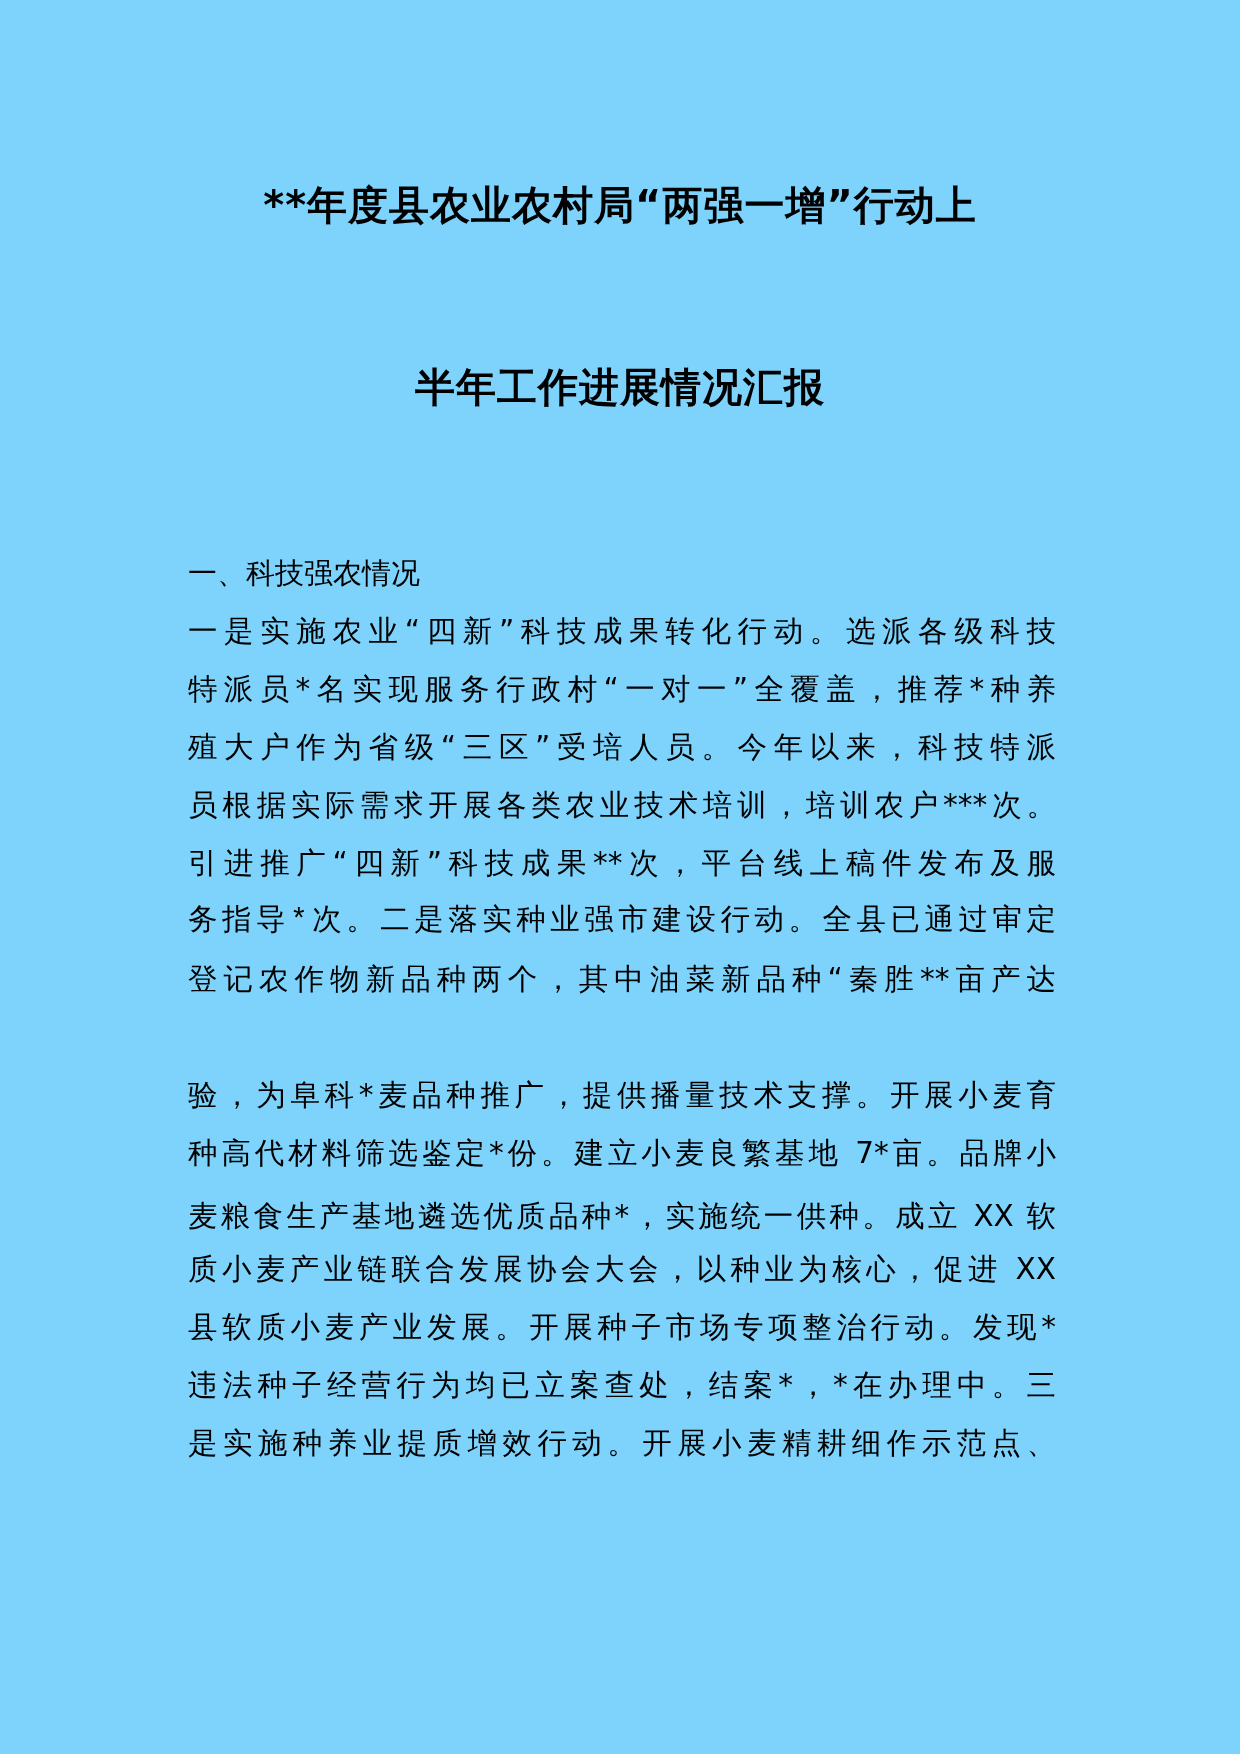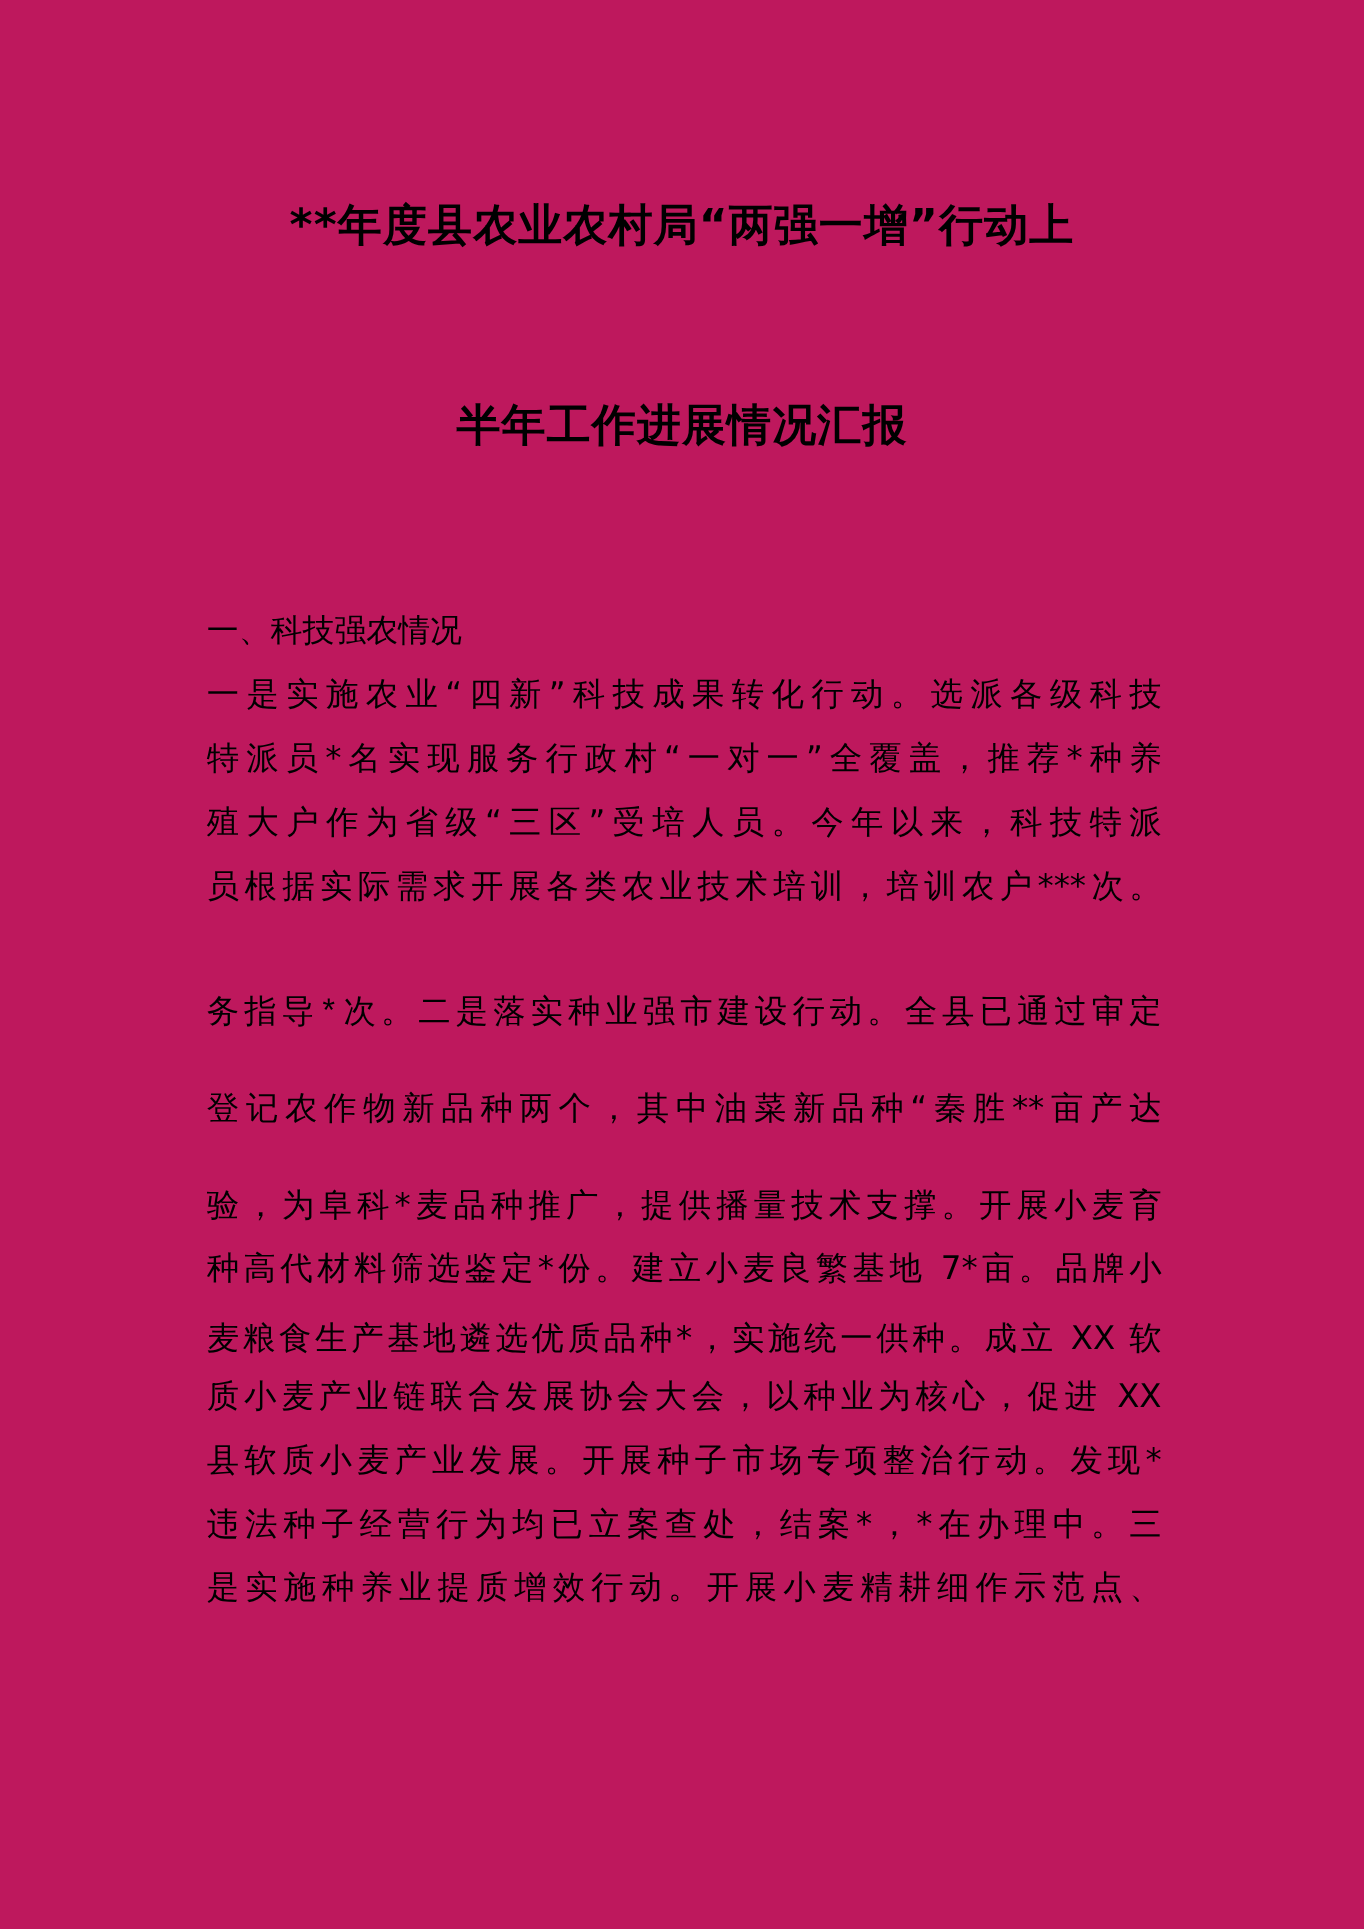--- a/index.html
+++ b/index.html
@@ -13,21 +13,21 @@
       position: relative;
       overflow: hidden;
       font-family: "DejaVu Sans", "Liberation Sans", sans-serif;
       color: #000000;
     }
     .page {
       position: absolute;
       left: 0; top: 0;
       width: 1240px;
       height: 1754px;
-      background: #be185d;
+      background: #7dd3fc;
     }
     .title-line {
       position: absolute;
       left: 0;
       width: 1240px;
       text-align: center;
       font-weight: bold;
       font-size: 40px;
       line-height: 50px;
       letter-spacing: 1px;
@@ -61,22 +61,23 @@
 
   <div class="title-line l1">**年度县农业农村局“两强一增”行动上</div>
   <div class="title-line l2">半年工作进展情况汇报</div>
 
   <div class="section-heading">一、科技强农情况</div>
 
   <div class="body-line" style="top:611px;">一是实施农业“四新”科技成果转化行动。选派各级科技</div>
   <div class="body-line" style="top:669px;">特派员*名实现服务行政村“一对一”全覆盖，推荐*种养</div>
   <div class="body-line" style="top:727px;">殖大户作为省级“三区”受培人员。今年以来，科技特派</div>
   <div class="body-line" style="top:785px;">员根据实际需求开展各类农业技术培训，培训农户***次。</div>
+  <div class="body-line" style="top:843px;">引进推广“四新”科技成果**次，平台线上稿件发布及服</div>
   <div class="body-line" style="top:901px;font-family:Liberation Mono, monospace;">务指导*次。二是落实种业强市建设行动。全县已通过审定</div>
-  <div class="body-line" style="top:959px;margin-top:28px;">登记农作物新品种两个，其中油菜新品种“秦胜**亩产达</div>
+  <div class="body-line" style="top:959px;">登记农作物新品种两个，其中油菜新品种“秦胜**亩产达</div>
   <div class="body-line" style="top:1075px;">验，为阜科*麦品种推广，提供播量技术支撑。开展小麦育</div>
   <div class="body-line" style="top:1133px;">种高代材料筛选鉴定*份。建立小麦良繁基地 7*亩。品牌小</div>
   <div class="body-line" style="top:1196px;">麦粮食生产基地遴选优质品种*，实施统一供种。成立 XX 软</div>
   <div class="body-line" style="top:1249px;">质小麦产业链联合发展协会大会，以种业为核心，促进 XX</div>
   <div class="body-line" style="top:1307px;">县软质小麦产业发展。开展种子市场专项整治行动。发现*</div>
   <div class="body-line" style="top:1365px;">违法种子经营行为均已立案查处，结案*，*在办理中。三</div>
   <div class="body-line" style="top:1423px;">是实施种养业提质增效行动。开展小麦精耕细作示范点、</div>
 
 </div>
 

